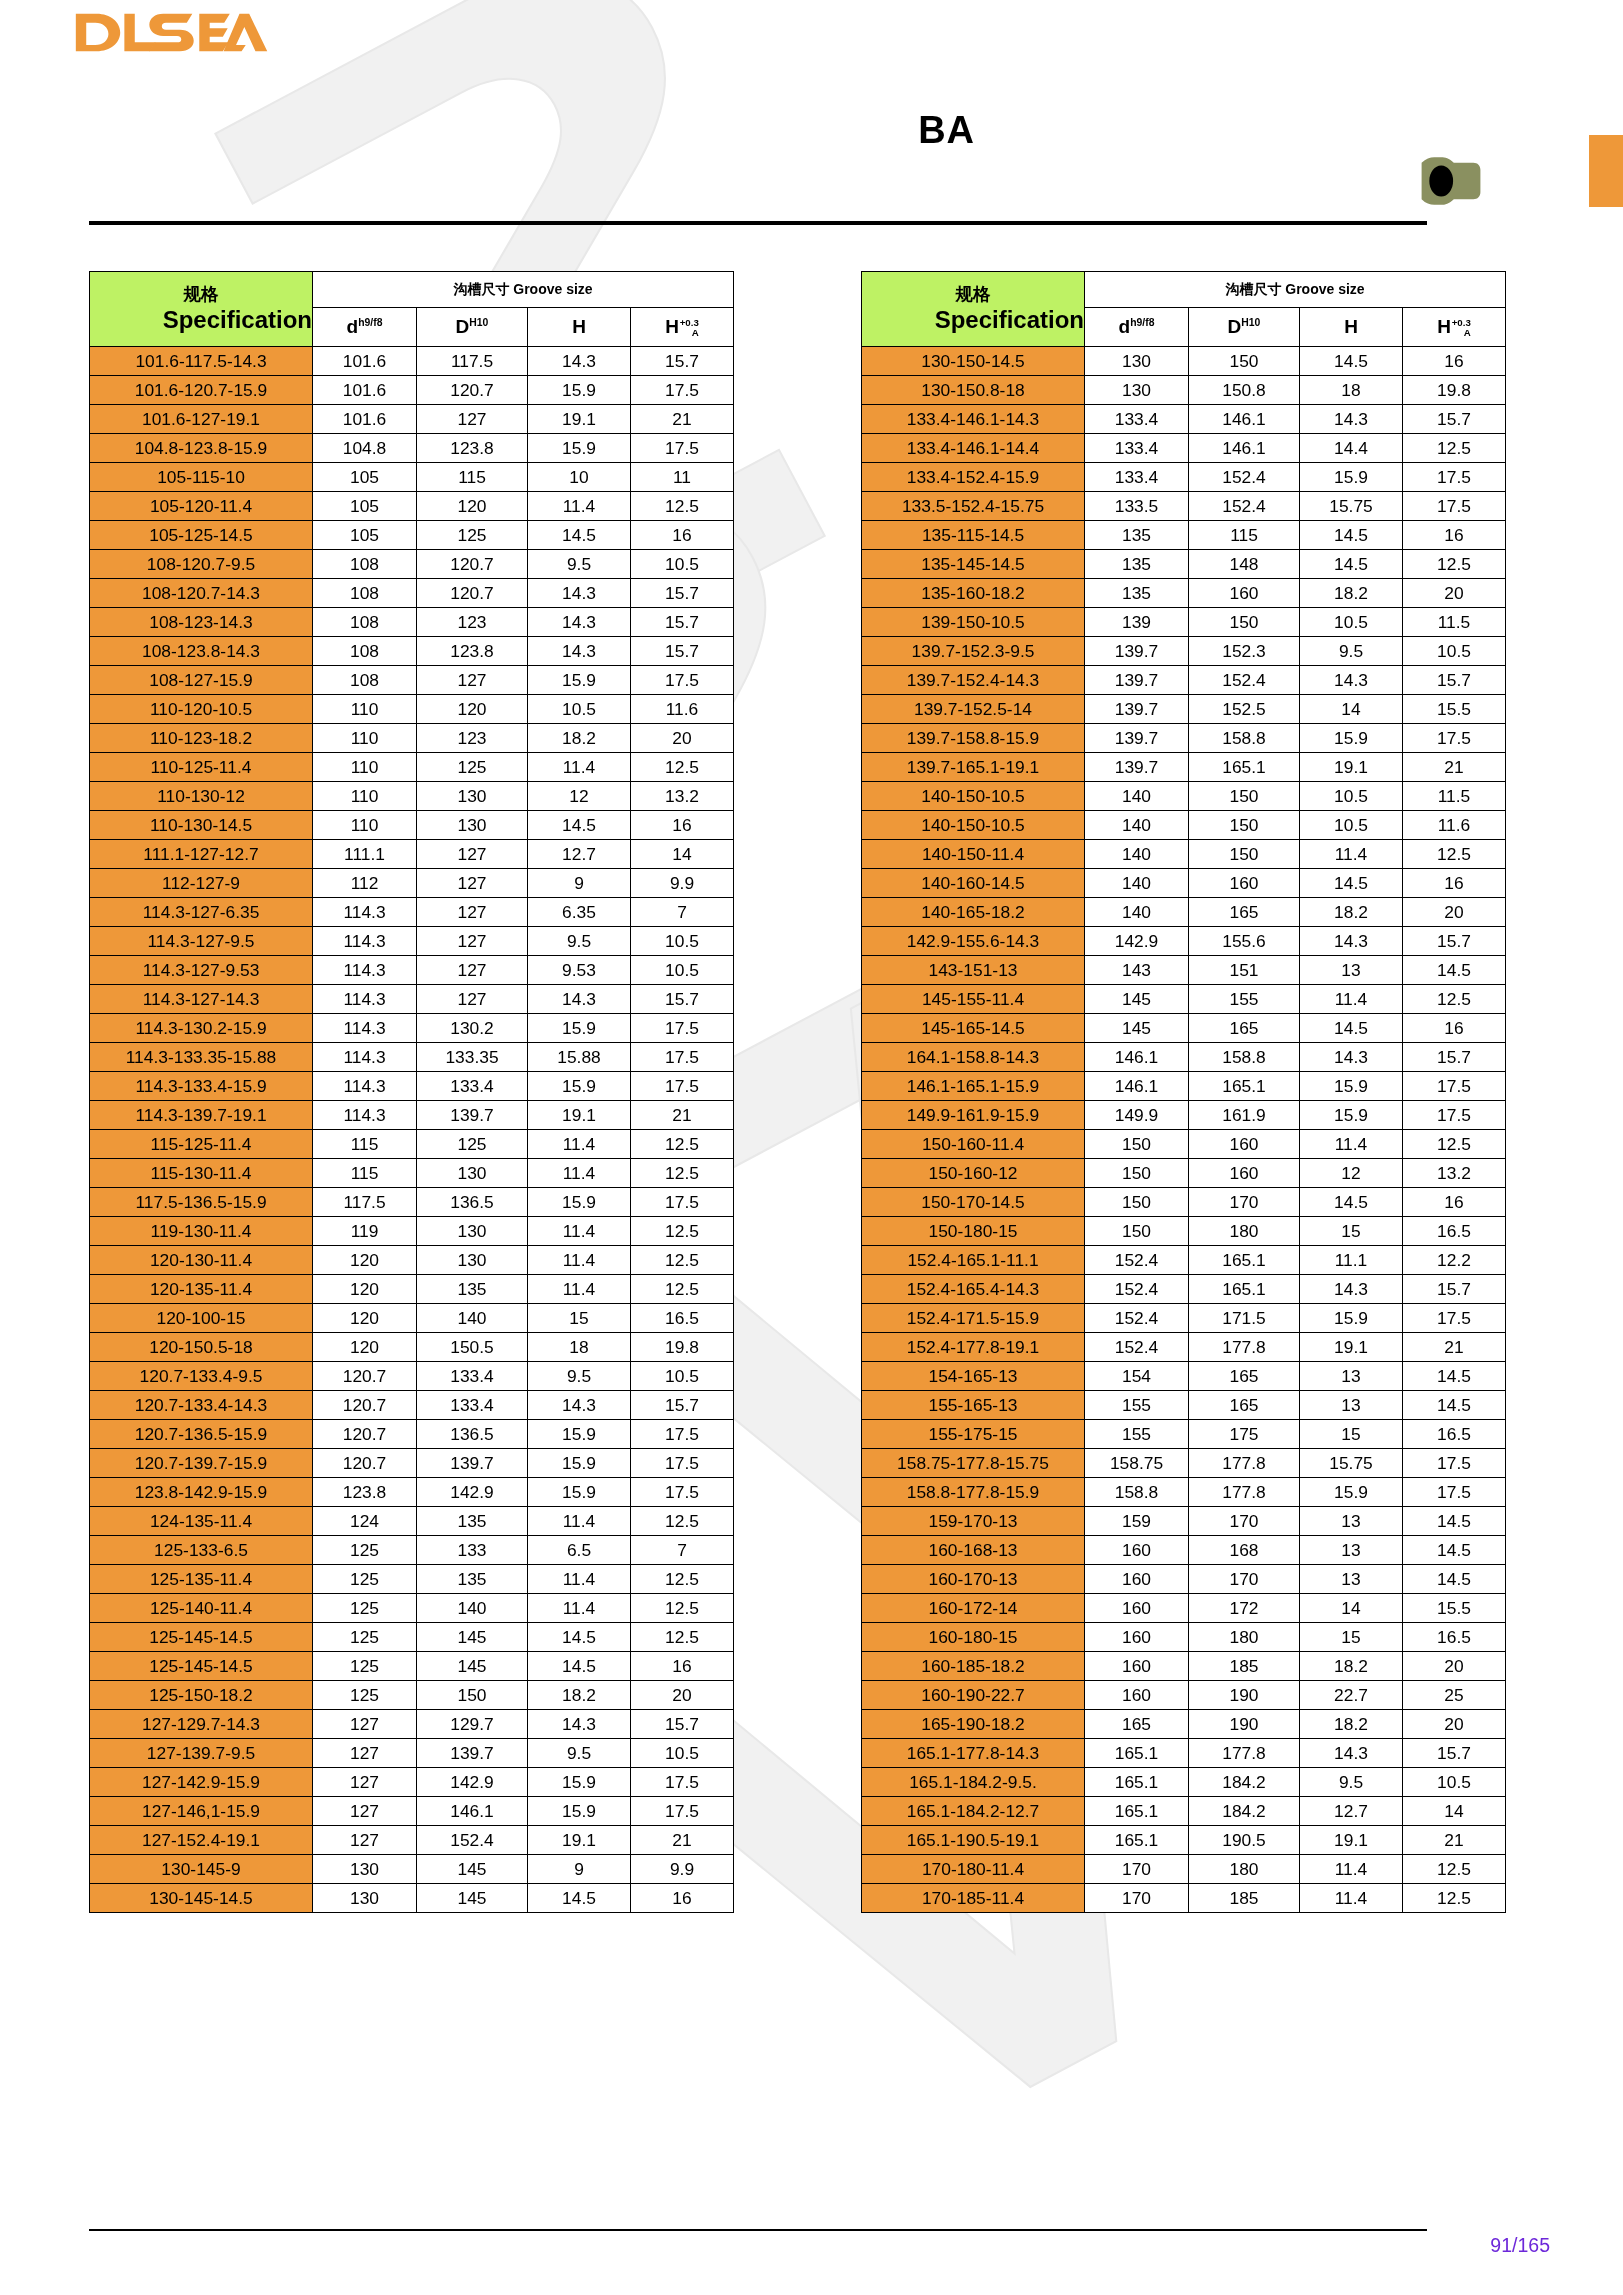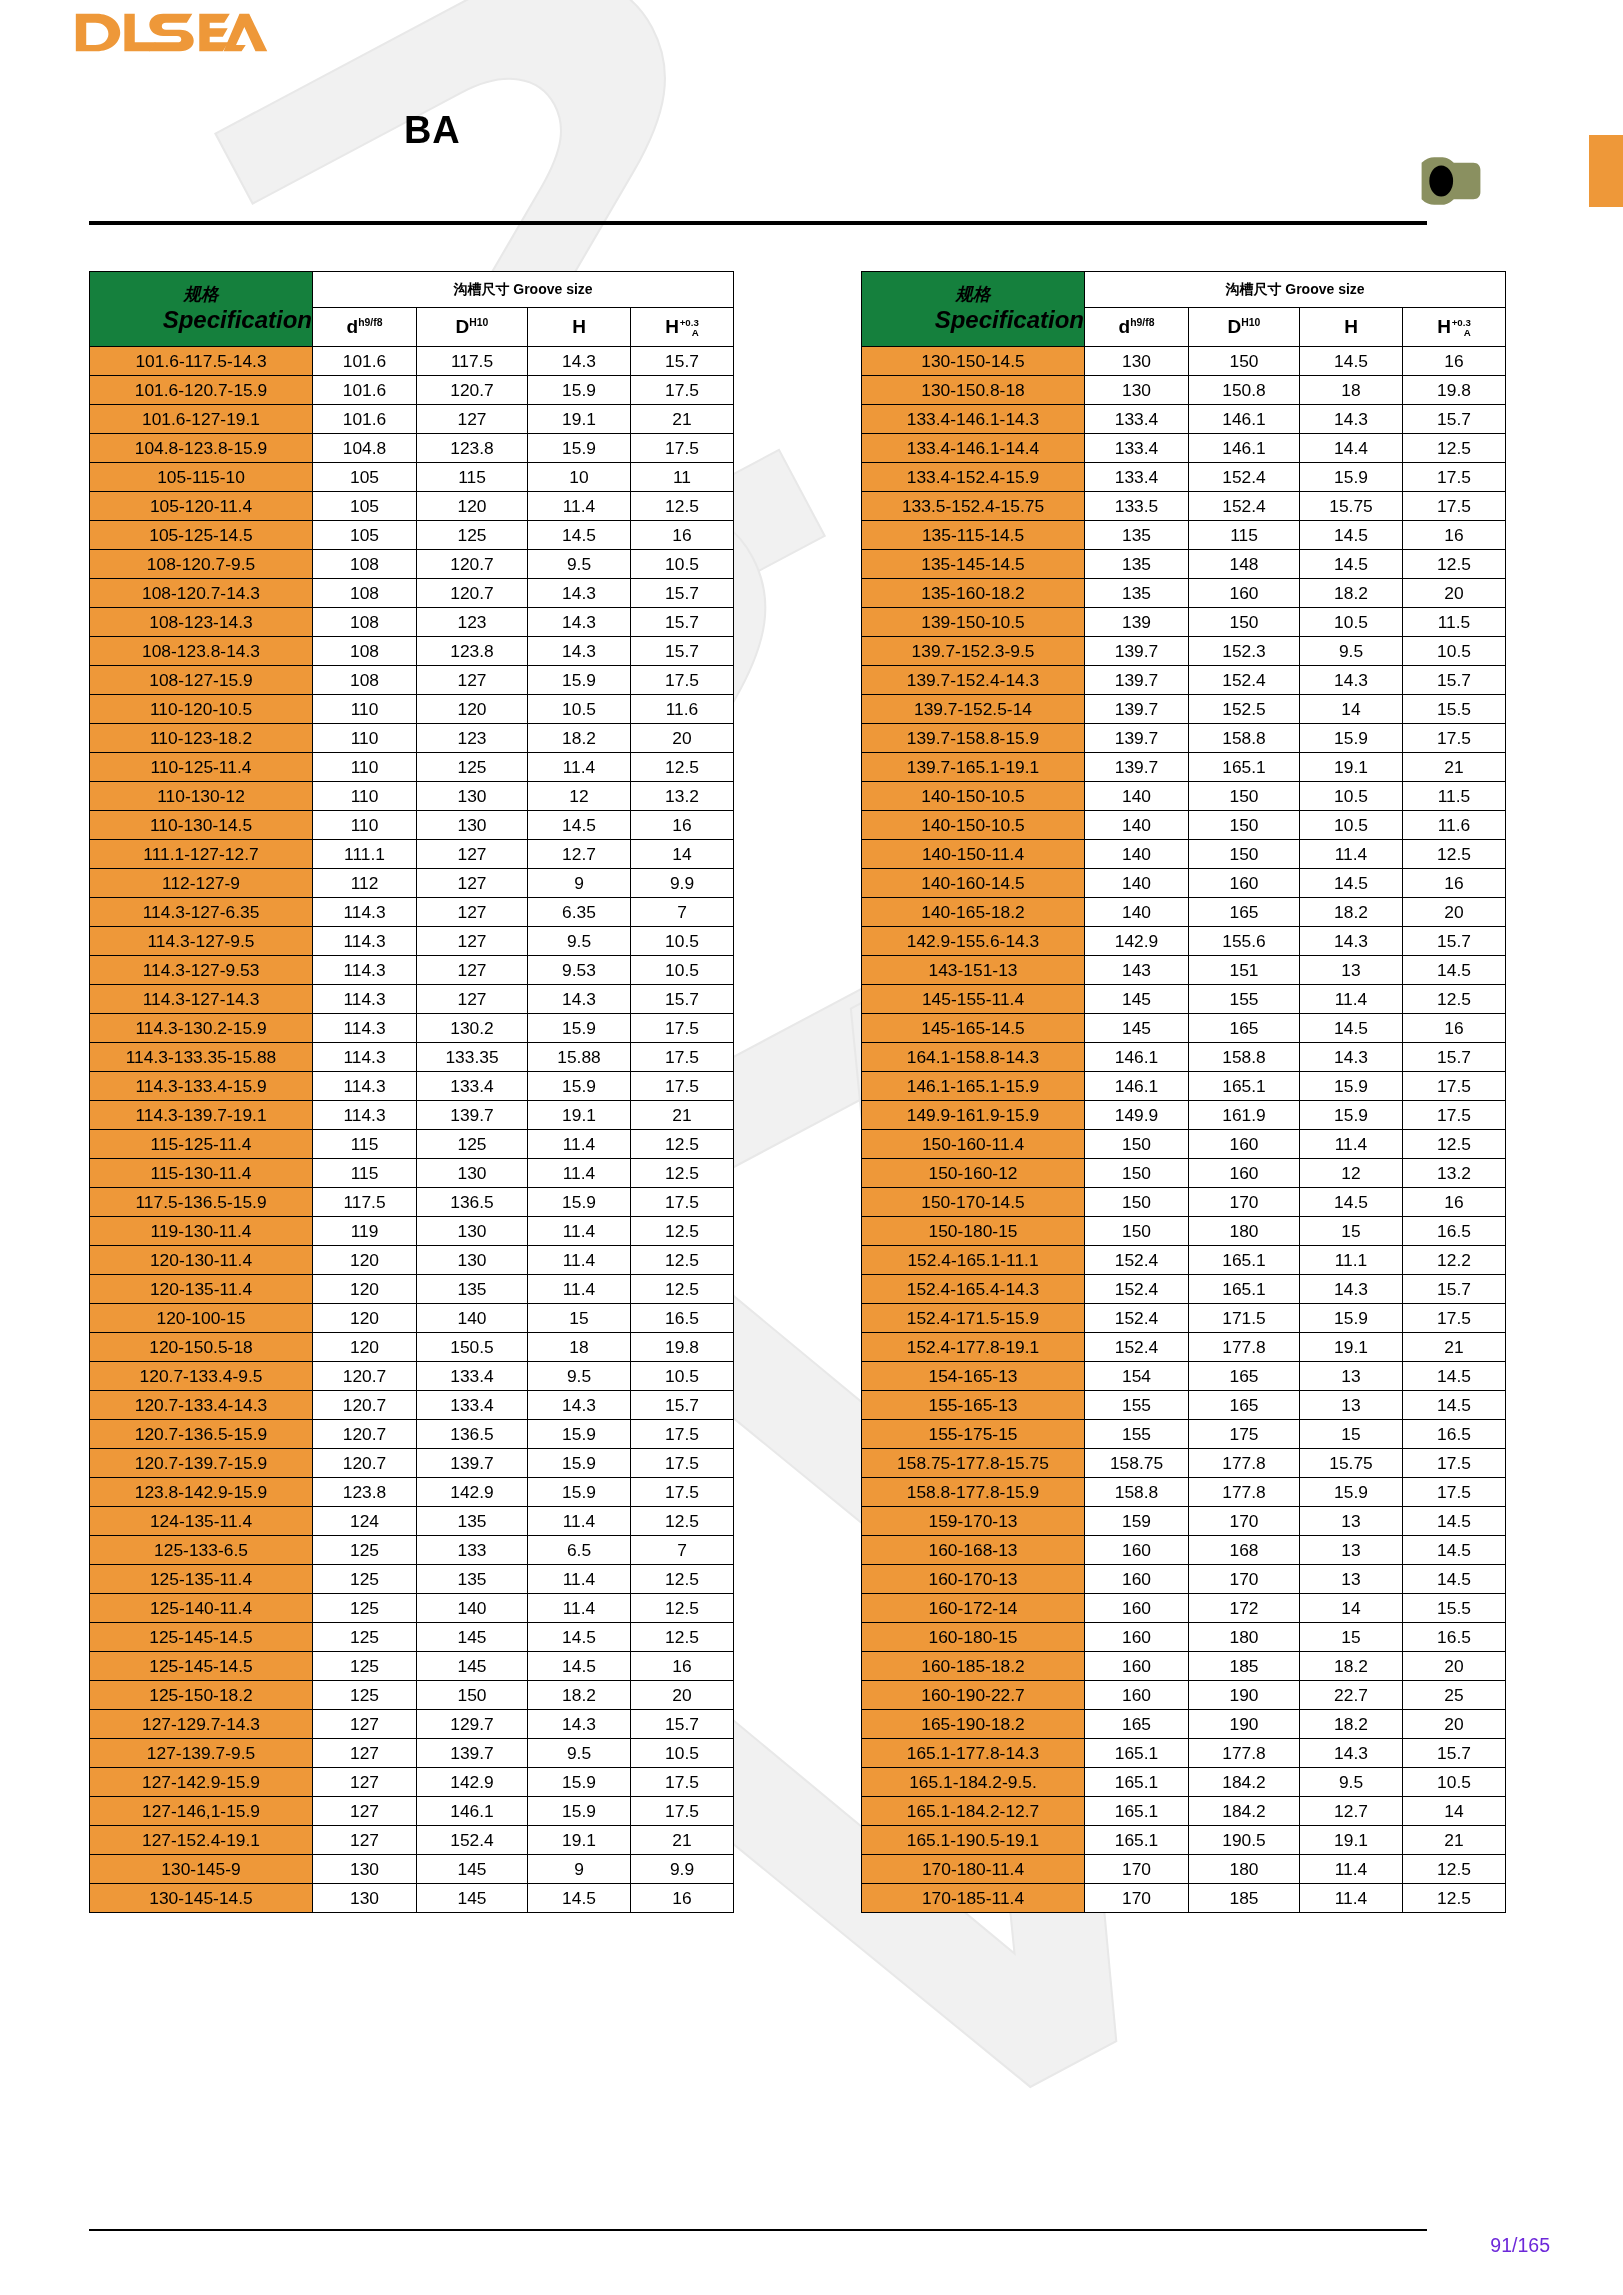--- a/index.html
+++ b/index.html
@@ -41,21 +41,21 @@
   }
 
   
   #title-area {
     position: absolute;
     left: 70px; top: 111px;
     width: 1419px;
     z-index: 3;
   }
   #page-title {
-    text-align: left;
+    text-align: center;
     font-family: "Liberation Sans", sans-serif;
     font-size: 38px;
     font-weight: bold;
     letter-spacing: 0.7px;
     color: #000;
     line-height: 1;
     padding-left: 334px;
   }
   #title-rule {
     position: absolute;
@@ -99,27 +99,26 @@
 
   
   col.c-spec { width: 223px; }
   col.c-d    { width: 104px; }
   col.c-D    { width: 111px; }
   col.c-H    { width: 103px; }
   col.c-HA   { width: 103px; }
 
   
   th.spec-head {
-    background: #15803d;
+    background: #bef264;
     font-size: 17.4px;
     font-weight: bold;
     line-height: 1.22;
     height: 75px;
     padding: 2.8px 1.4px;
-    font-style: italic;
   }
   th.spec-head .cn { display:block; font-size: 17.4px; }
   th.spec-head .en { display:block; font-size: 24px; text-align: right; }
 
   th.groove-head {
     font-size: 14px;
     font-weight: bold;
     height: 36px;
   }
   th.sub-head {

